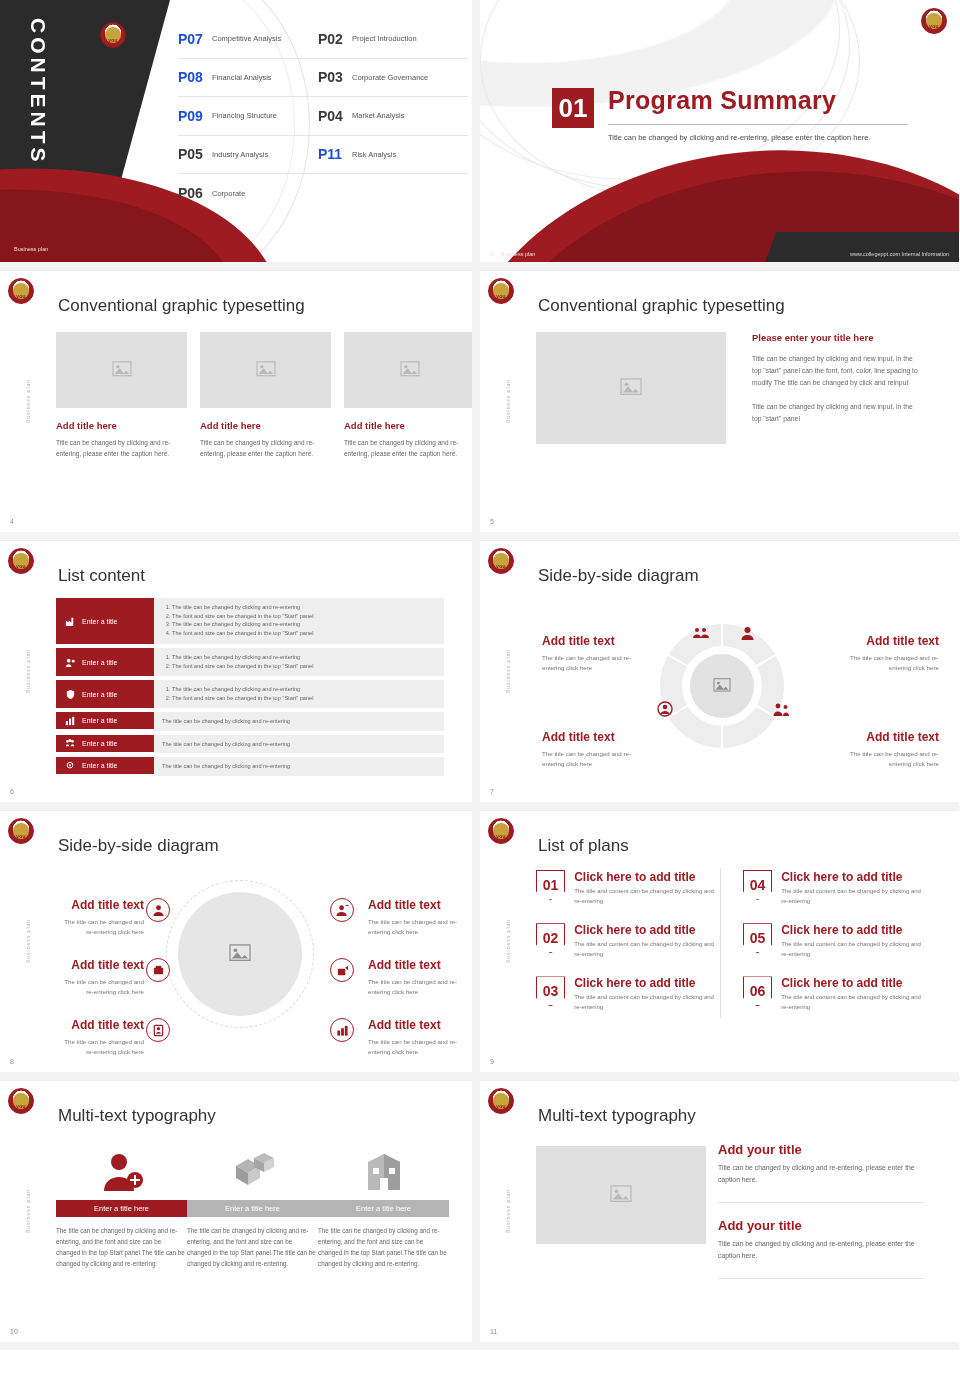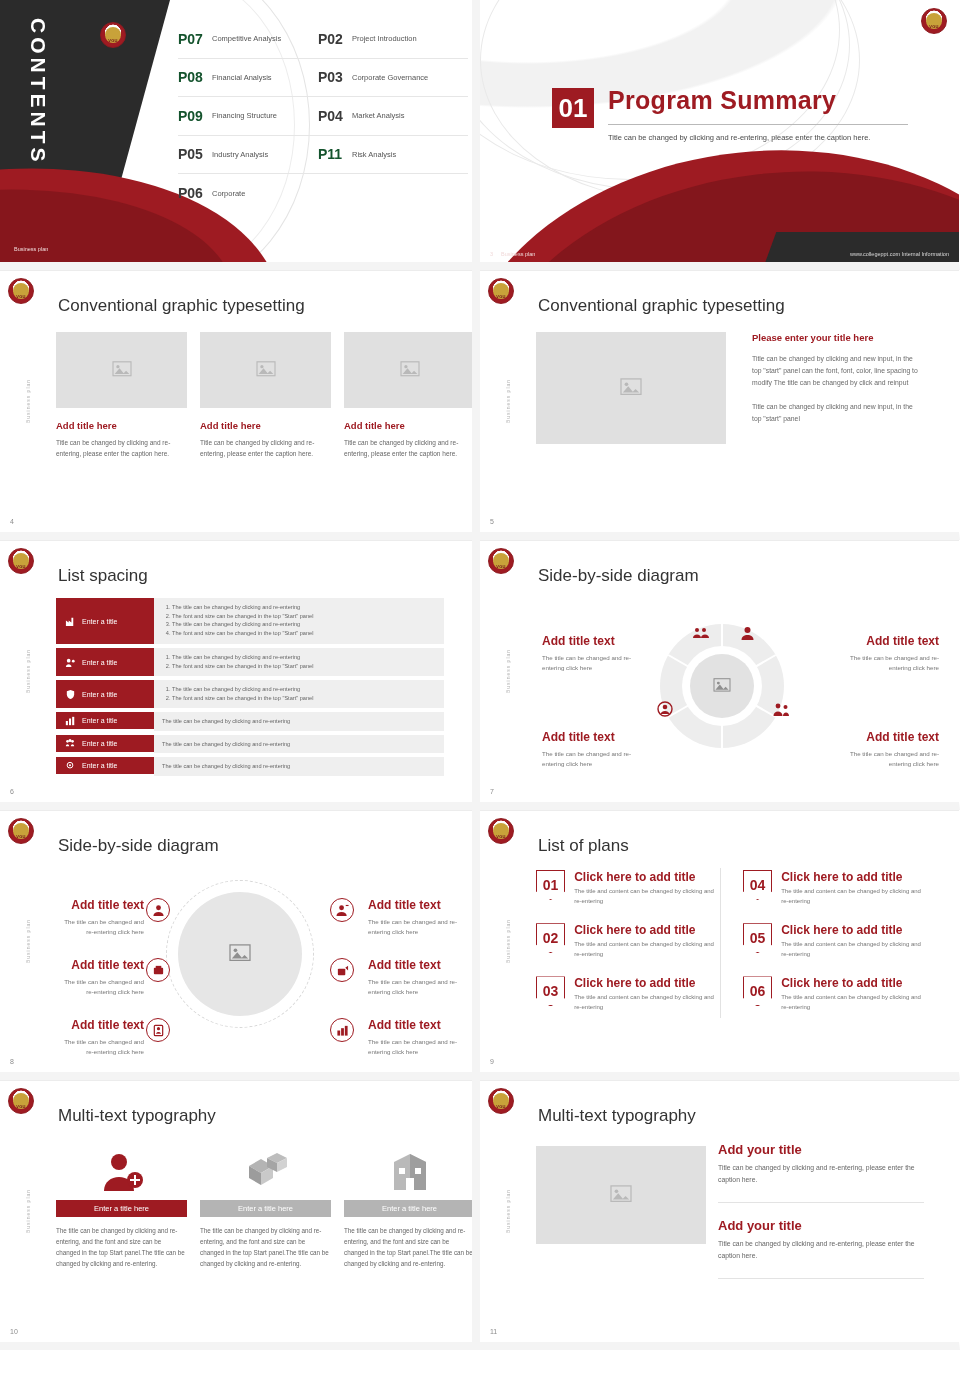--- a/index.html
+++ b/index.html
@@ -130,21 +130,21 @@
     display: flex; align-items: center;
     border-bottom: 1px solid #e6e6e6;
   }
   .toc-item .pn {
     font-size: 14px; font-weight: bold; color: #3a3a3a;
     width: 34px;
   }
   .toc-item .lbl {
     font-size: 7.5px; color: #555; 
   }
-  .toc-item .pn.red { color: #14532d; }
+  .toc-item .pn.red { color: #1d4ed8; }
 
   
   .s2 { background: #fbfbfb; }
   .s2 .swirl {
     position: absolute; inset: 0;
     background:
       radial-gradient(ellipse 520px 220px at 10% -10%, #ffffff 0 40%, #f2f2f2 41% 60%, #ffffff 61% 100%),
       linear-gradient(180deg,#ffffff,#f7f7f7);
   }
   .s2 .arcline {
@@ -250,21 +250,21 @@
     border: 1px solid #9e1b22;
     color: #9e1b22; font-size: 14px; font-weight: bold;
     display: flex; align-items: center; justify-content: center;
     clip-path: polygon(0 0, 100% 0, 100% 72%, 50% 100%, 0 72%);
   }
   .plan-txt h5 { margin: 0 0 3px; font-size: 12px; color: #9e1b22; font-weight: bold; }
   .plan-txt p { margin: 0; font-size: 6px; color: #777; line-height: 1.6; }
   .plan-div { position: absolute; left: 240px; top: 58px; width: 1px; height: 150px; background: #e2e2e2; }
 
   
-  .mt3 { position: absolute; left: 56px; top: 64px; display: flex; gap: 13px; }
+  .mt3 { position: absolute; left: 56px; top: 64px; display: flex; }
   .mt-col { width: 131px; text-align: center; }
   .mt-ico { height: 56px; display: flex; align-items: center; justify-content: center; }
   .mt-bar {
     background: #9e1b22; color: #fff; font-size: 7.5px;
     padding: 4px 0; margin-bottom: 8px;
   }
   .mt-bar.grey { background: #b4b4b4; }
   .mt-col p { margin: 0; font-size: 6.3px; color: #666; line-height: 1.75; text-align: left; }
 
   
@@ -426,21 +426,21 @@
     </div>
   </div>
 
   <div class="slide left">
     <div class="rule-top"></div>
     <div class="logo logo-tl">
       <div class="inner">VGU</div>
     </div>
     <div class="sidebar-vert">Business plan</div>
     <div class="slide-no">6</div>
-    <div class="slide-title">List spacing</div>
+    <div class="slide-title">List content</div>
 
     <div class="lc">
       <div class="lc-row">
         <div class="lc-btn" style="height:46px">
           <span class="lc-ico">
             <svg width="11" height="11" viewBox="0 0 12 12">
                 <path d="M1 11V5l3 2V5l3 2V2h2v9z" fill="#fff"></path>
               </svg>
           </span>
           <span>Enter a title</span>

